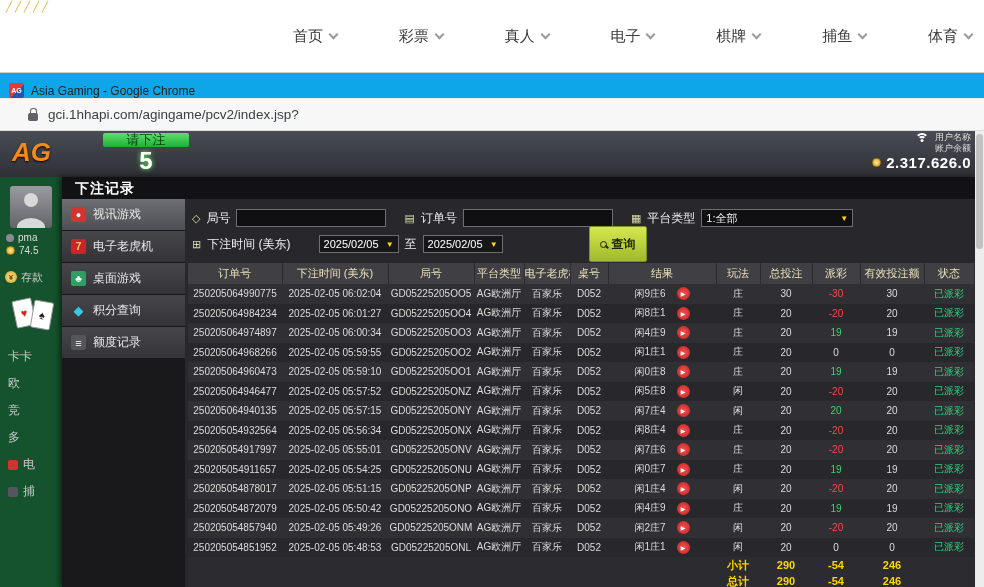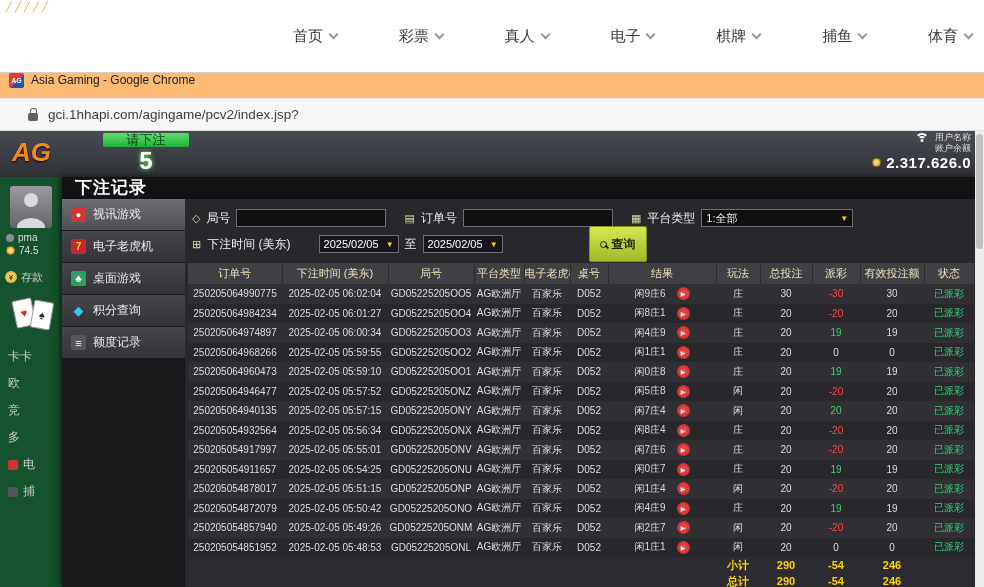--- a/index.html
+++ b/index.html
@@ -10,22 +10,22 @@
   .site-header{position:absolute;top:0;left:0;right:0;height:72px;background:#fff;}
   .logo-rays{position:absolute;left:6px;top:1px;color:#d9b23c;font-size:10px;letter-spacing:3px;}
   .logo{position:absolute;left:10px;top:8px;font-size:44px;font-weight:bold;font-style:italic;letter-spacing:-2px;
         background:linear-gradient(180deg,#f8e7a0 0%,#e3b83a 45%,#a87508 100%);
         -webkit-background-clip:text;background-clip:text;color:transparent;}
   .site-nav{position:absolute;left:285px;right:4px;top:0;height:72px;display:flex;align-items:center;justify-content:space-between;}
   .nav-item{display:flex;align-items:center;gap:7px;font-size:15px;color:#3a3a3a;cursor:pointer;padding:0 8px;}
   .chev{width:7px;height:7px;border-right:2px solid #9a9a9a;border-bottom:2px solid #9a9a9a;transform:rotate(45deg);margin-top:-4px;}
 
   
-  .titlebar{position:absolute;top:72px;left:0;right:0;height:27px;background:#fdba74;border-top:1px solid #cfcfcf;border-bottom:1px solid #e9e9e9;
-            display:flex;align-items:flex-start;gap:7px;padding-left:9px;font-size:12px;color:#222;}
+  .titlebar{position:absolute;top:72px;left:0;right:0;height:27px;background:#0ea5e9;border-top:1px solid #cfcfcf;border-bottom:1px solid #e9e9e9;
+            display:flex;align-items:flex-end;gap:7px;padding-left:9px;font-size:12px;color:#222;}
   .favicon{width:15px;height:15px;background:linear-gradient(135deg,#e53935 55%,#1e56b0 55%);color:#fff;font-size:7px;font-weight:bold;
            display:flex;align-items:center;justify-content:center;border-radius:2px;flex:0 0 15px;}
   .urlbar{position:absolute;top:99px;left:0;right:0;height:32px;background:#f7f7f7;border-bottom:1px solid #dcdcdc;
           display:flex;align-items:center;gap:10px;padding-left:28px;font-size:13.5px;color:#3c4043;}
   .lock{width:10px;height:8px;background:#5f6368;border-radius:2px;position:relative;margin-top:4px;flex:0 0 10px;}
   .lock::before{content:'';position:absolute;top:-5px;left:1.5px;width:5px;height:5px;border:1.5px solid #5f6368;border-bottom:none;border-radius:3px 3px 0 0;}
 
   
   .viewport{position:absolute;top:131px;left:0;right:0;bottom:0;background:#141417;}
   .scrollbar{position:absolute;right:0;top:0;width:9px;bottom:0;background:#ededed;z-index:60;}
@@ -60,21 +60,21 @@
   .card{position:absolute;width:20px;height:28px;background:#fff;border:1px solid #999;border-radius:2px;font-size:11px;display:flex;align-items:center;justify-content:center;}
   .card.c1{left:14px;top:8px;transform:rotate(-12deg);color:#d22;}
   .card.c2{left:32px;top:10px;transform:rotate(10deg);color:#222;}
   .sb-frag{display:flex;align-items:center;gap:5px;padding-left:8px;height:27px;font-size:12px;color:#c9c9c9;}
   .frag-icon{width:10px;height:10px;border-radius:2px;flex:0 0 10px;}
   .frag-red{background:#d23430;}
   .frag-gray{background:#55555e;}
 
   
   .modal{position:absolute;left:62px;top:46px;right:9px;bottom:0;background:#242428;display:flex;flex-direction:column;box-shadow:-2px 0 6px rgba(0,0,0,.6);}
-  .modal-title{height:22px;background:#121215;color:#fff;font-size:17px;font-weight:bold;line-height:22px;padding-left:13px;letter-spacing:1px;flex:0 0 22px;}
+  .modal-title{height:22px;background:#121215;color:#fff;font-size:14px;font-weight:bold;line-height:22px;padding-left:13px;letter-spacing:1px;flex:0 0 22px;}
   .modal-body{flex:1;display:flex;min-height:0;}
   .modal-menu{width:123px;background:#19191c;flex:0 0 123px;}
   .menu-item{height:31px;margin-bottom:1px;display:flex;align-items:center;gap:7px;padding-left:9px;font-size:12px;color:#e8e8e8;
              background:linear-gradient(#46464b,#343438);cursor:pointer;}
   .menu-item.active{background:linear-gradient(#6e6e75,#4e4e55);}
   .mi-icon{width:15px;height:15px;border-radius:2px;display:flex;align-items:center;justify-content:center;font-size:9px;color:#fff;flex:0 0 15px;}
   .ic-video{background:#d23430;}
   .ic-slot{background:#c9262c;color:#ffd84d;font-weight:bold;font-size:10px;}
   .ic-table{background:#2f9e62;font-size:10px;}
   .ic-gem{background:transparent;color:#37c8e8;font-size:13px;}

